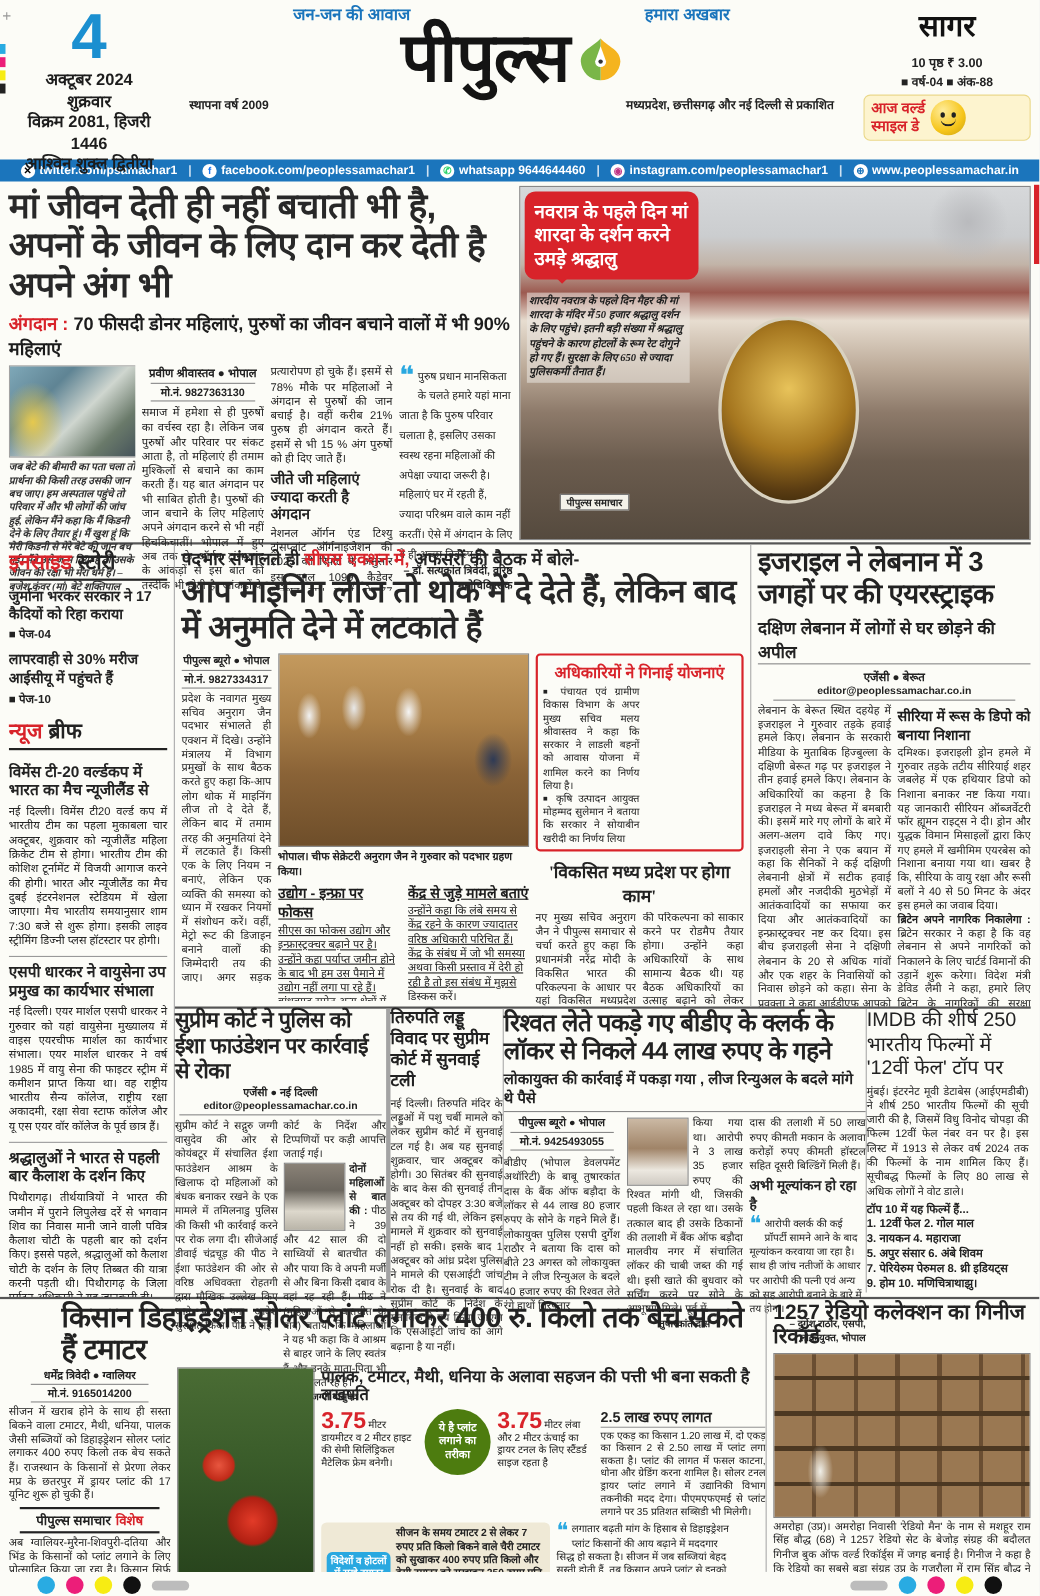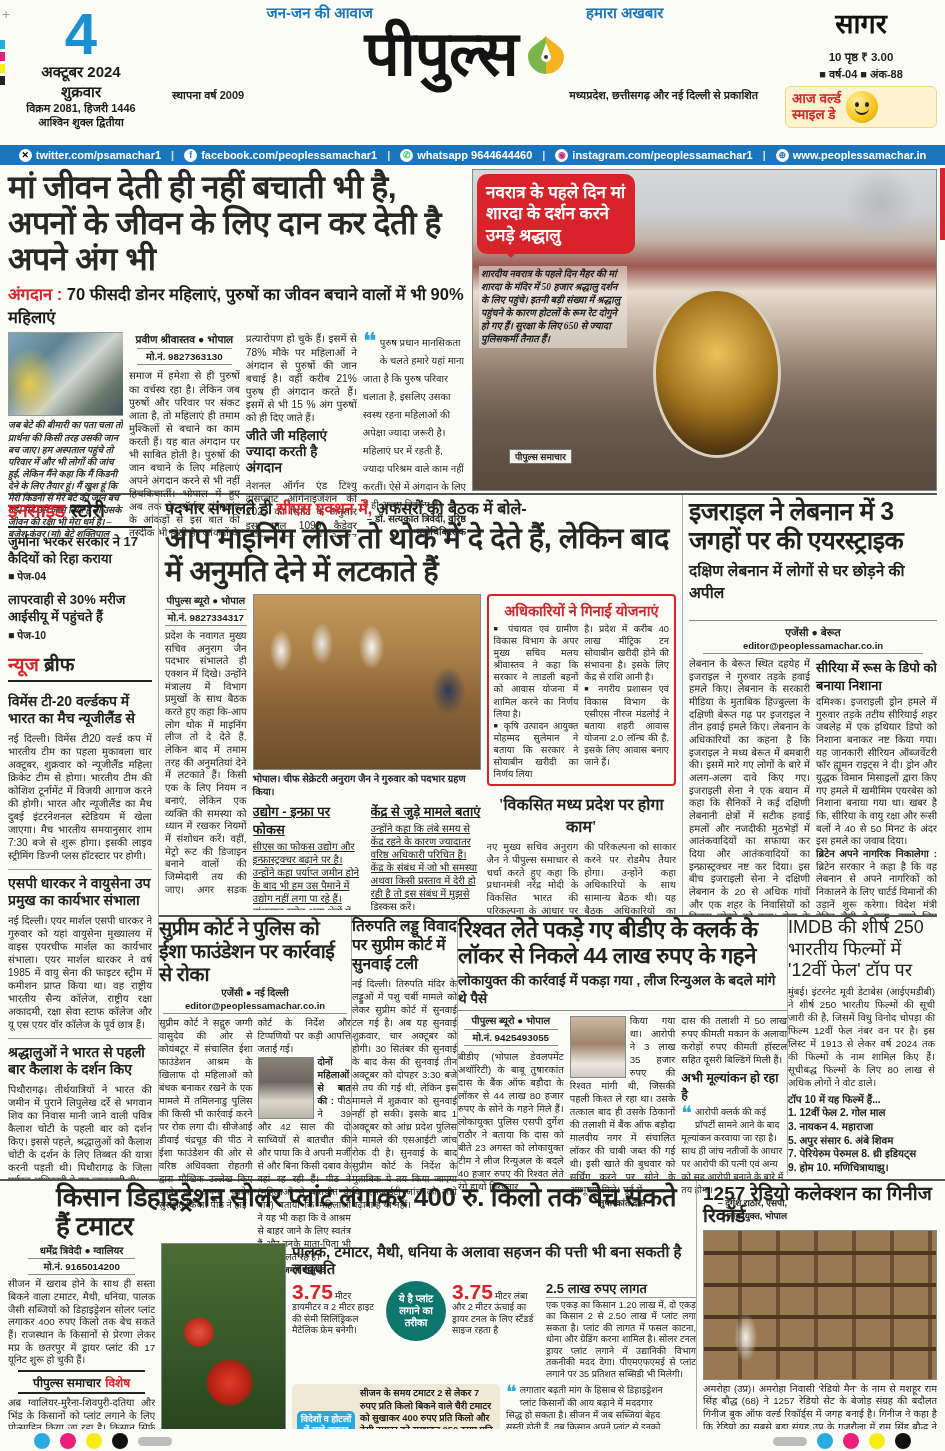--- a/index.html
+++ b/index.html
@@ -11,21 +11,21 @@
   .regmark { position:absolute; left:2px; top:6px; color:#999; font-size:14px; }
   .edge-strip { position:absolute; left:0; top:40px; width:5px; }
   .edge-strip div { width:5px; height:9px; margin-bottom:3px; }
   .red-strip { position:absolute; right:0; top:168px; width:5px; height:72px; background:#d8232a; }
 
   
   .masthead { position:relative; height:145px; }
   .m-left { position:absolute; left:10px; top:6px; width:142px; text-align:center; }
   .m-day { font-size:58px; font-weight:bold; color:#1b8fd0; line-height:0.95; }
   .m-month, .m-week { font-size:15px; font-weight:bold; color:#1c1c1c; }
-  .m-panch { font-size:11px; font-weight:bold; color:#1c1c1c; line-height:1.3; }
+  .m-panch { font-size:15px; font-weight:bold; color:#1c1c1c; line-height:1.3; }
   .m-center { position:absolute; left:160px; top:2px; width:610px; text-align:center; }
   .m-tags { display:flex; justify-content:space-around; color:#1b75bc; font-weight:bold; font-size:15px; }
   .m-logo { display:flex; align-items:center; justify-content:center; gap:8px; font-size:62px; font-weight:bold; color:#141414; line-height:1.02; letter-spacing:-1px; }
   .m-sub { display:flex; justify-content:space-between; font-size:11px; font-weight:bold; margin-top:2px; padding:0 12px; }
   .m-right { position:absolute; right:8px; top:4px; width:152px; text-align:center; }
   .m-edition { font-size:27px; font-weight:bold; color:#111; }
   .m-price { font-size:11.5px; font-weight:bold; margin-top:8px; }
   .m-issue { font-size:11px; font-weight:bold; margin-top:2px; }
   .m-smile { margin-top:5px; background:#fdf4cf; border:1px solid #ead88a; border-radius:6px; display:flex; align-items:center; gap:5px; padding:4px 6px; }
   .m-smile-text { color:#d8232a; font-weight:bold; font-size:13.5px; line-height:1.15; text-align:left; }
@@ -117,36 +117,36 @@
   .plan-h { color:#d8232a; font-size:14.5px; font-weight:bold; text-align:center; margin-bottom:3px; }
   .plan-cols { display:flex; gap:6px; }
   .plan-cols .pc { width:50%; font-size:9.3px; line-height:1.3; }
   .bullet:before { content:"■ "; font-size:7px; vertical-align:1px; }
   .dev-h { font-family:"Liberation Serif",serif; font-size:16px; font-weight:bold; text-align:center; margin:7px 0 4px; }
   .dev-cols { display:flex; gap:6px; }
   .dev-cols div { width:50%; font-size:9.8px; line-height:1.3; overflow:hidden; height:106px; }
 
   .israel { width:255px; border-left:1px solid #aaa; padding:2px 0 0 6px; overflow:hidden; }
   .is-hl { font-size:25px; font-weight:bold; line-height:1.16; letter-spacing:-0.5px; }
-  .is-sub { font-size:15.5px; font-weight:bold; margin:4px 0; border-bottom:1px solid #888; padding-bottom:17px; }
+  .is-sub { font-size:15.5px; font-weight:bold; margin:4px 0; border-bottom:1px solid #888; padding-bottom:0; }
   .email { font-size:9.5px; font-weight:bold; text-align:center; border-bottom:1px solid #888; margin:1px 14px 4px; padding-bottom:2px; }
   .is-cols { display:flex; gap:6px; }
   .is-cols .ic { width:50%; }
   .lead-in { font-weight:bold; }
 
   .row2 { display:flex; height:260px; border-top:2px solid #555; }
   .isha { width:192px; }
   .isha-hl { font-size:19.5px; font-weight:bold; line-height:1.18; letter-spacing:-0.4px; }
   .isha-cols { display:flex; gap:5px; margin-top:2px; }
   .isha-cols .ic { width:50%; font-size:9.5px; }
   .portrait { width:56px; height:62px; border:1px solid #888; float:left; margin:2px 4px 0 0;
     background:linear-gradient(180deg,#8a8277 0%, #6b665e 40%, #ddd8cc 72%, #b9b4a8 100%); }
   .portrait2 { background:linear-gradient(180deg,#cbb9a4 0%, #a08468 45%, #ece8e0 78%, #cfcac2 100%); }
   .p-cap { font-size:9px; font-weight:bold; text-align:center; clear:left; }
-  .tirupati { width:106px; border-left:1px solid #a3a3a3; }
+  .tirupati { width:106px; border-left:4px solid #a3a3a3; }
   .tp-hl { font-size:15.5px; font-weight:bold; line-height:1.22; margin-bottom:3px; }
   .tp-b { font-size:9.6px; }
   .bda { width:330px; border-left:1px solid #aaa; }
   .bda-hl { font-size:22px; font-weight:bold; line-height:1.16; letter-spacing:-0.4px; }
   .bda-sub { font-size:13.5px; font-weight:bold; margin:3px 0; border-bottom:1px solid #888; padding-bottom:3px; }
   .bda-cols { display:flex; gap:6px; }
   .bda-cols .bc { width:33.3%; font-size:9.7px; }
   .bc-h { font-size:12.5px; font-weight:bold; margin:3px 0 2px; }
   .imdb { width:148px; border-left:1px solid #aaa; }
   .imdb-hl { font-size:18px; font-weight:normal; line-height:1.2; margin-bottom:3px; }
@@ -168,21 +168,21 @@
     background:
       radial-gradient(34px 34px at 55% 66%, #e23b28 0%, #b01f12 62%, rgba(0,0,0,0) 70%),
       radial-gradient(22px 22px at 30% 42%, #e8563f 0%, #c02a18 62%, rgba(0,0,0,0) 70%),
       linear-gradient(180deg,#4a6c34 0%, #3a5c2a 40%, #243f1a 100%);
   }
   .tm-info { flex:1; }
   .tm-sub { font-size:15px; font-weight:bold; line-height:1.15; margin-bottom:3px; }
   .tm-statrow { display:flex; gap:6px; align-items:flex-start; }
   .t-stat { width:88px; font-size:9.2px; line-height:1.25; }
   .t-stat .n { color:#d8232a; font-weight:bold; font-size:21px; line-height:1; margin-right:2px; }
-  .t-circle { width:60px; height:60px; background:#0f766e; border-radius:50%; color:#fff; font-weight:bold; font-size:10px; line-height:1.2; display:flex; align-items:center; justify-content:center; text-align:center; padding:4px; flex:0 0 auto; }
+  .t-circle { width:60px; height:60px; background:#4d7c0f; border-radius:50%; color:#fff; font-weight:bold; font-size:10px; line-height:1.2; display:flex; align-items:center; justify-content:center; text-align:center; padding:4px; flex:0 0 auto; }
   .t-cost { width:150px; font-size:9.2px; line-height:1.25; }
   .t-cost .h { font-size:13px; font-weight:bold; border-bottom:1px solid #999; margin-bottom:2px; }
   .tm-row2 { display:flex; gap:6px; margin-top:4px; }
   .demand { width:208px; background:#efe9d6; border-radius:5px; padding:3px 5px; display:flex; gap:5px; }
   .cap-label { background:#29a8e0; color:#fff; font-weight:bold; font-size:9px; line-height:1.2; border-radius:5px; padding:3px; width:58px; flex:0 0 auto; text-align:center; align-self:center; }
   .demand .txt { font-size:9.4px; font-weight:bold; line-height:1.3; }
   .tm-quote { width:158px; font-size:9.3px; line-height:1.3; }
 
   .radio { width:241px; border-left:1px solid #aaa; padding:2px 0 0 6px; overflow:hidden; }
   .rd-hl { font-size:19px; font-weight:bold; line-height:1.15; margin-bottom:3px; }
@@ -378,24 +378,20 @@
               </div>
             </div>
             <div class="cs-c3">
               <div class="plan-box">
                 <div class="plan-h">अधिकारियों ने गिनाई योजनाएं</div>
                 <div class="plan-cols">
                   <div class="pc">
                     <p class="bullet jt">पंचायत एवं ग्रामीण विकास विभाग के अपर मुख्य सचिव मलय श्रीवास्तव ने कहा कि सरकार ने लाडली बहनों को आवास योजना में शामिल करने का निर्णय लिया है।</p>
                     <p class="bullet jt">कृषि उत्पादन आयुक्त मोहम्मद सुलेमान ने बताया कि सरकार ने सोयाबीन खरीदी का निर्णय लिया</p>
                   </div>
-                  <div class="pc">
-                    <p class="jt">है। प्रदेश में करीब 40 लाख मीट्रिक टन सोयाबीन खरीदी होने की संभावना है। इसके लिए केंद्र से राशि आनी है।</p>
-                    <p class="bullet jt">नगरीय प्रशासन एवं विकास विभाग के एसीएस नीरज मंडलोई ने बताया शहरी आवास योजना 2.0 लॉन्च की है, इसके लिए आवास बनाए जाने हैं।</p>
-                  </div>
                 </div>
               </div>
               <div class="dev-h">'विकसित मध्य प्रदेश पर होगा काम'</div>
               <div class="dev-cols">
                 <div class="jt">नए मुख्य सचिव अनुराग जैन ने पीपुल्स समाचार से चर्चा करते हुए कहा कि प्रधानमंत्री नरेंद्र मोदी के विकसित भारत की परिकल्पना के आधार पर यहां विकसित मध्यप्रदेश पर काम किया जाएगा। मुख्यमंत्री डॉ. मोहन यादव के समग्र विकास</div>
                 <div class="jt">की परिकल्पना को साकार करने पर रोडमैप तैयार होगा। उन्होंने कहा अधिकारियों के साथ सामान्य बैठक थी। यह बैठक अधिकारियों का उत्साह बढ़ाने को लेकर थी। उन्होंने कहा कि काम को समझने में दो-तीन माह का समय लगेगा।</div>
               </div>
             </div>
           </div>
         </article>

